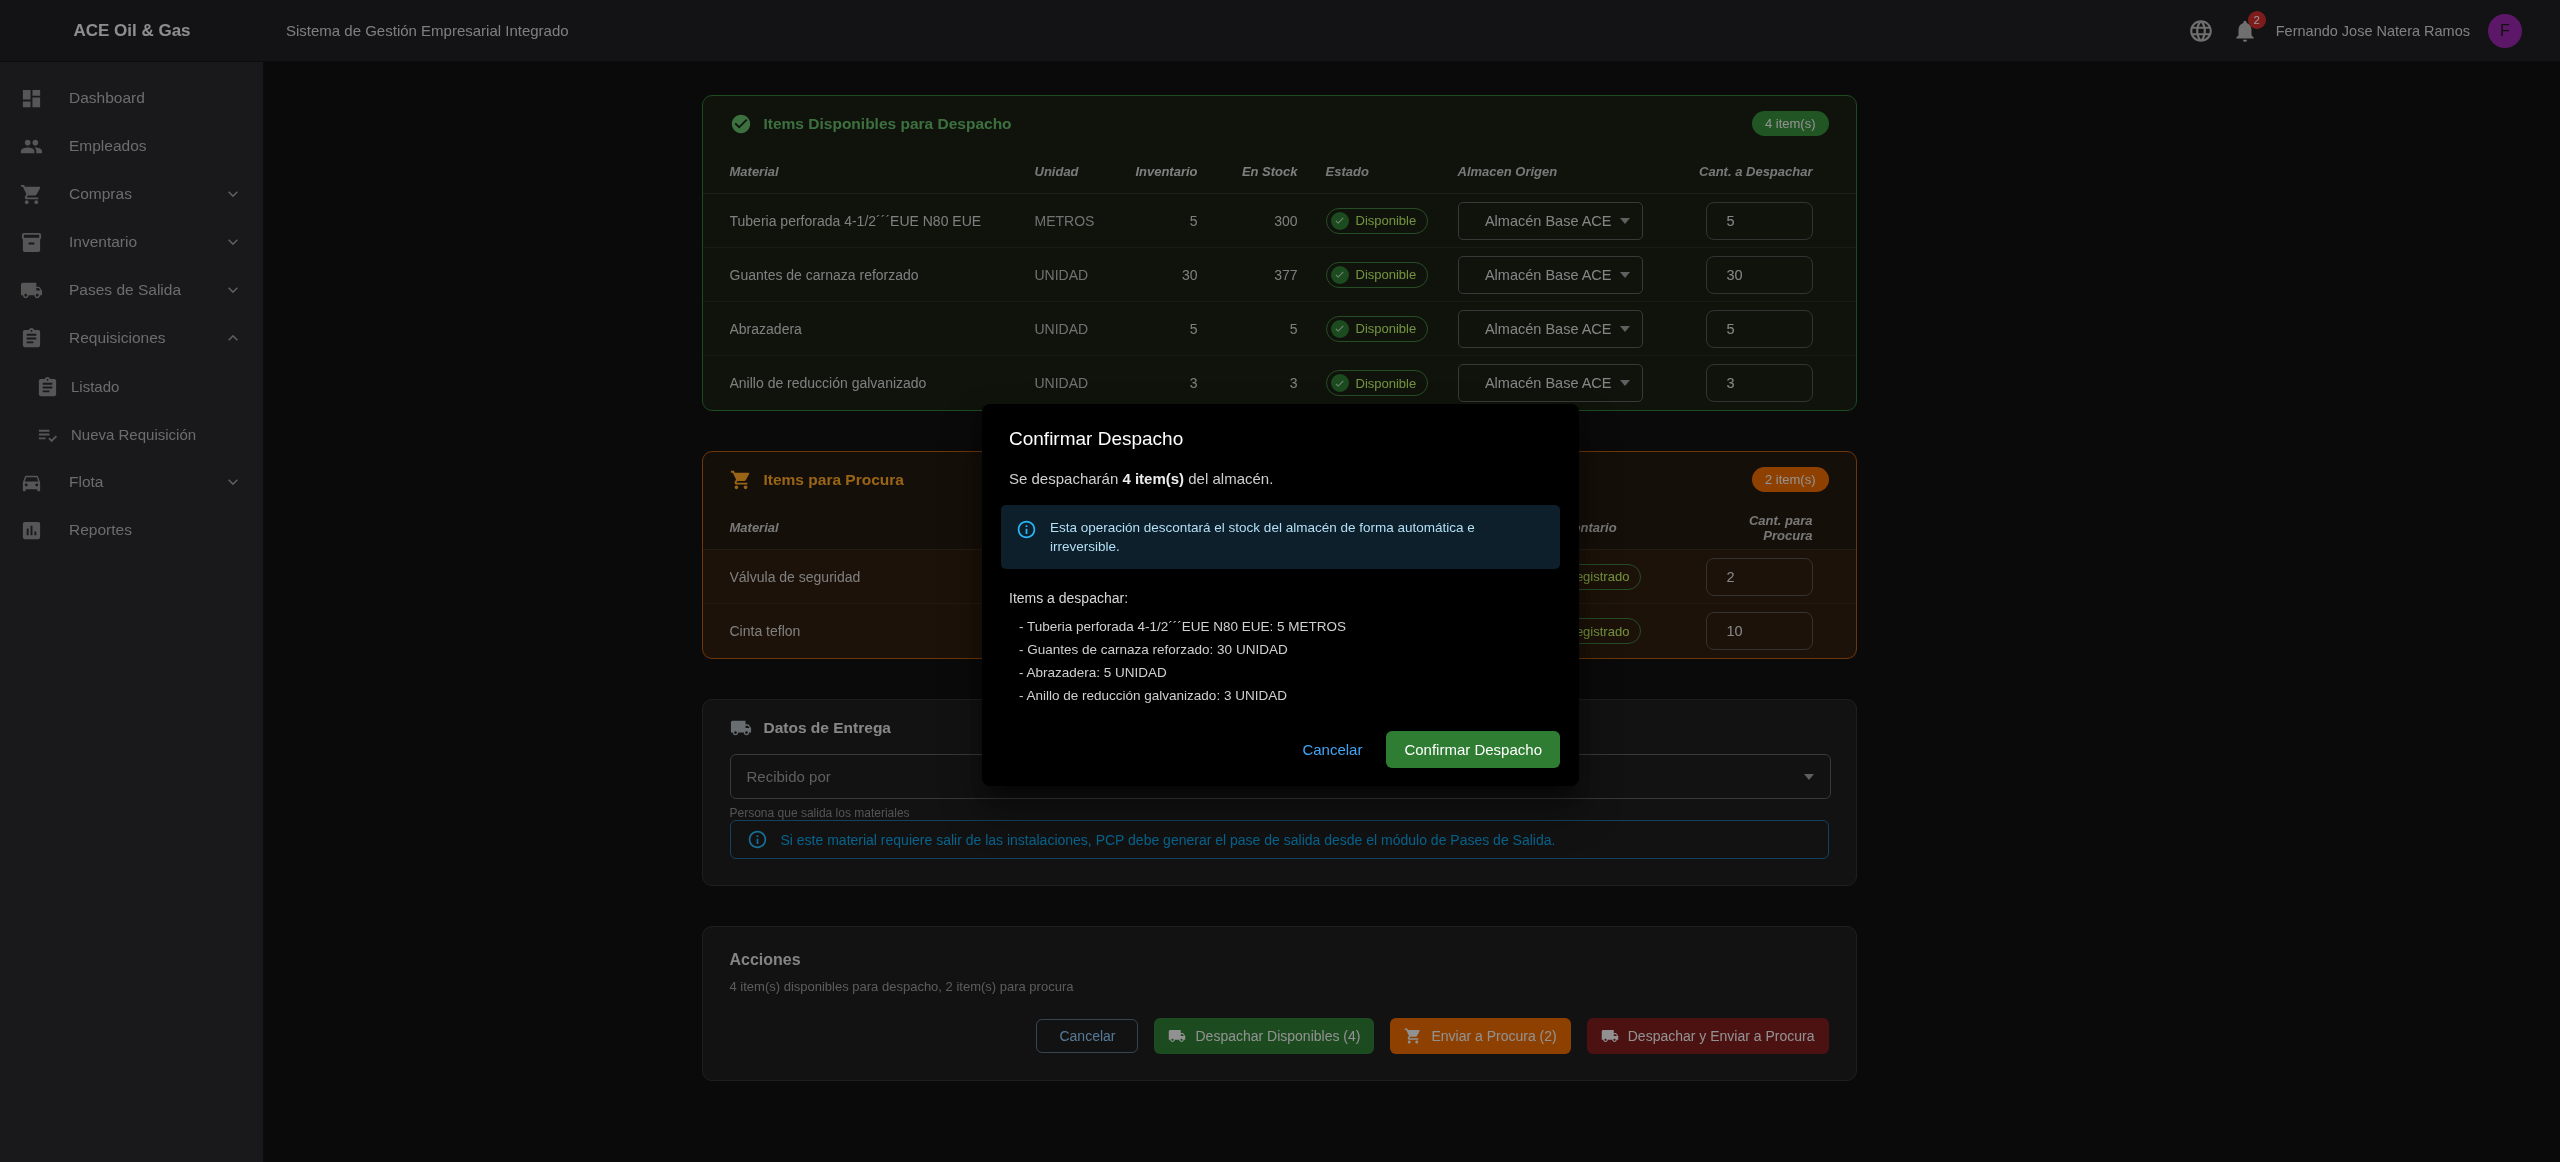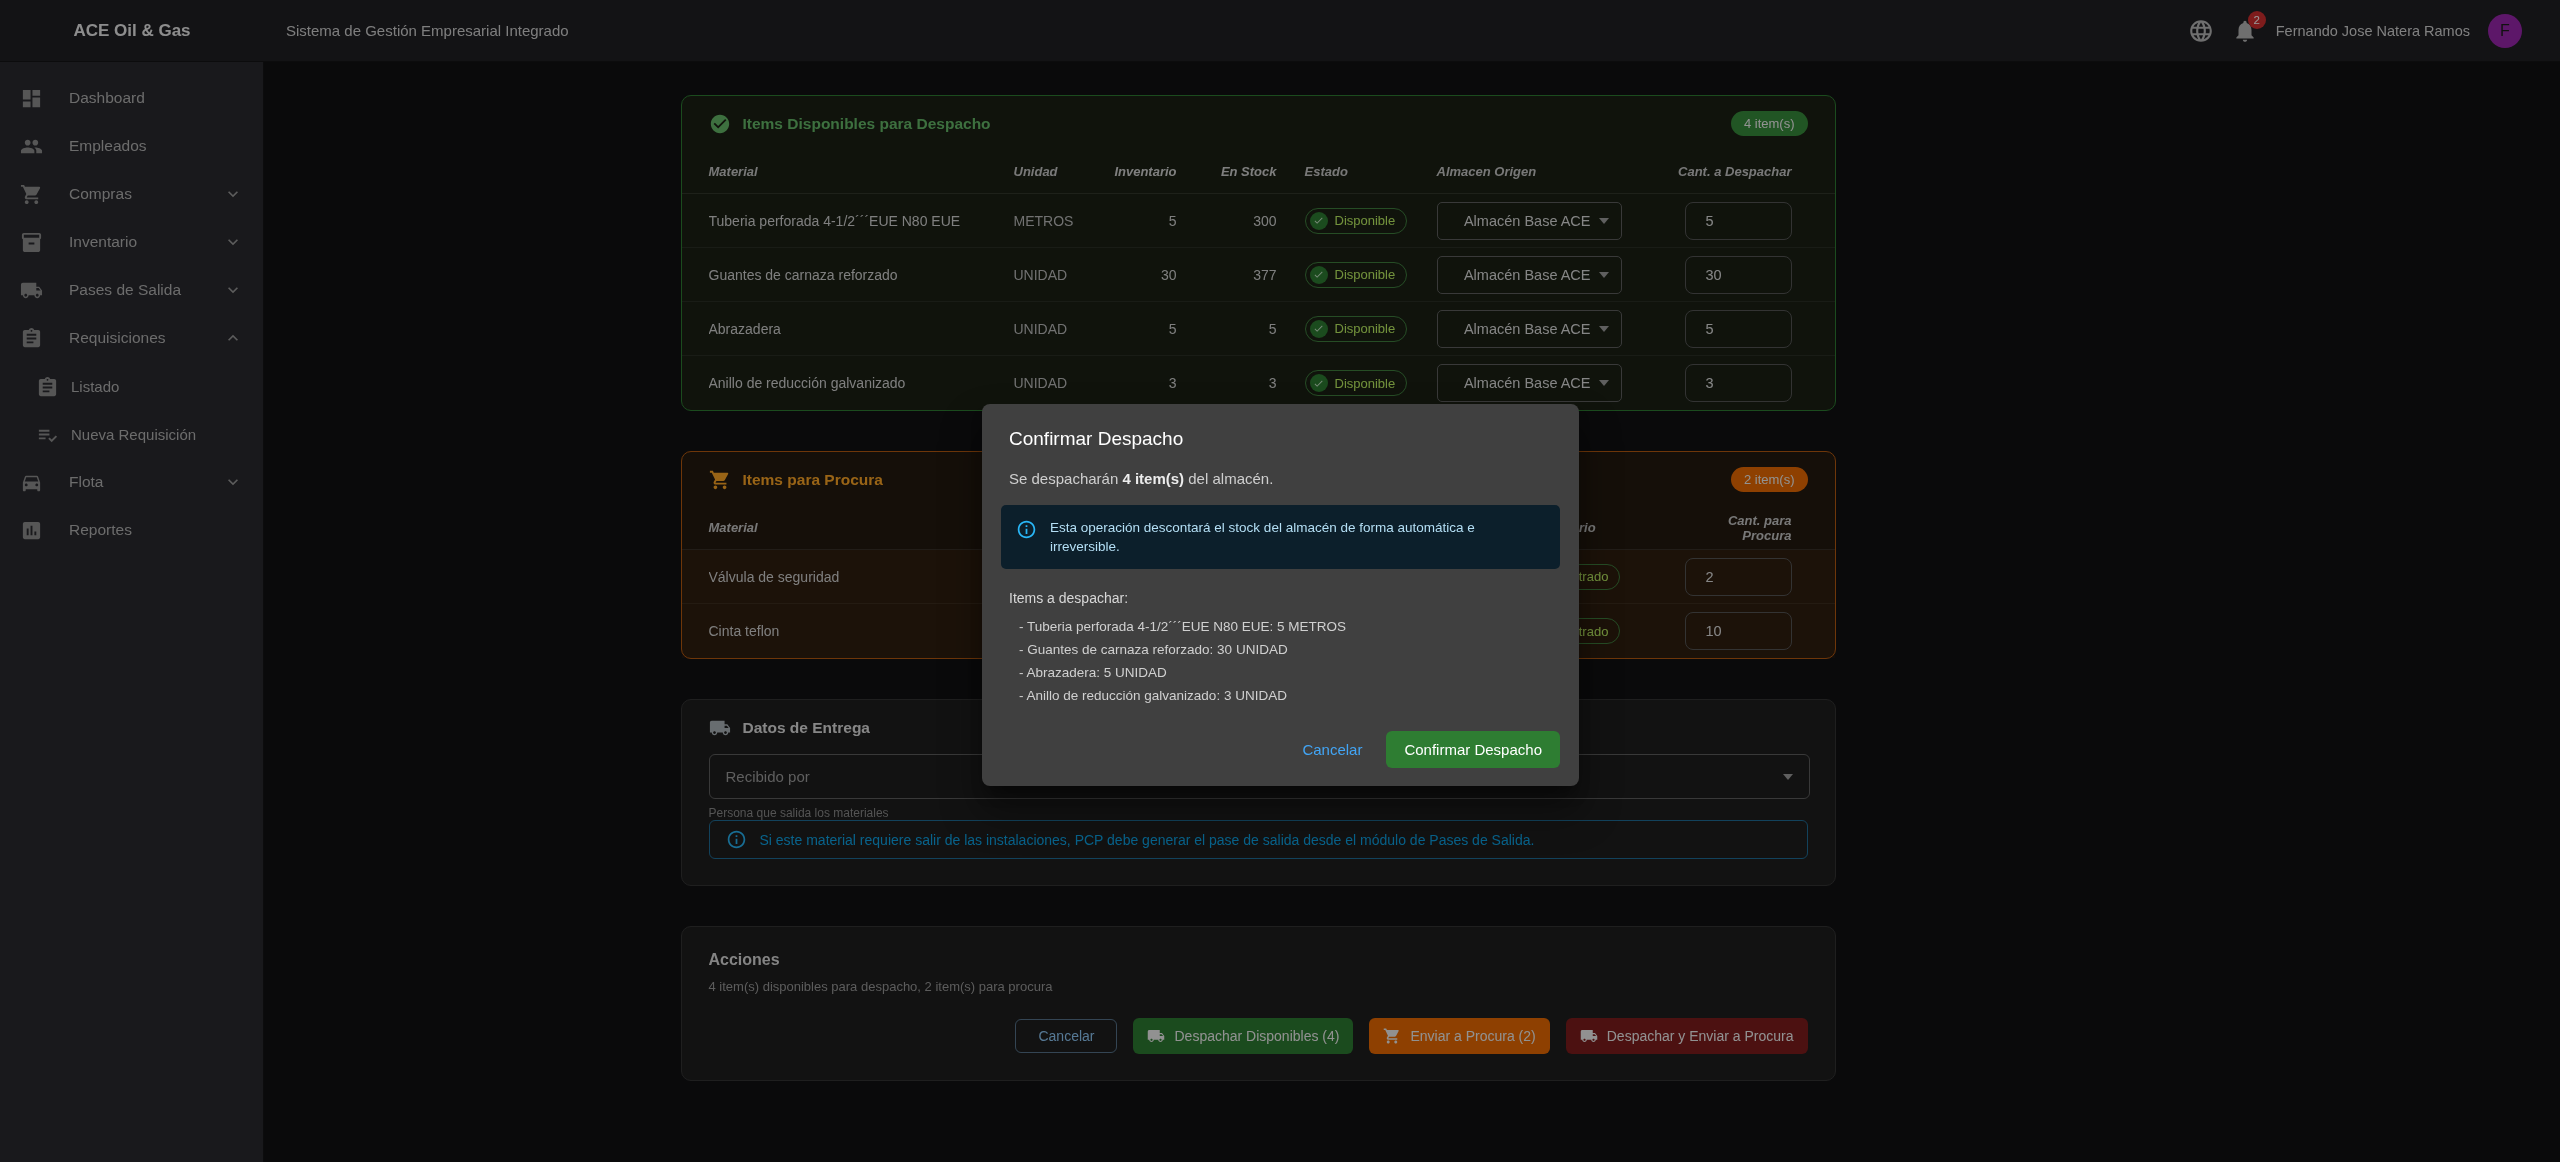--- a/index.html
+++ b/index.html
@@ -28,21 +28,21 @@
   .side-item .s-icon { width:23px; height:23px; color:#909090; margin-right:26px; flex:0 0 auto; }
   .side-item .s-icon svg { width:23px; height:23px; fill:currentColor; }
   .side-item .s-label { font-size:15.5px; }
   .side-item .s-chevron { margin-left:auto; width:20px; height:20px; color:#9a9a9a; }
   .side-item .s-chevron svg { width:20px; height:20px; fill:currentColor; }
   .side-item.sub { padding-left:36px; }
   .side-item.sub .s-icon { width:21px; height:21px; margin-right:14px; }
   .side-item.sub .s-label { font-size:15px; }
 
   
-  .main { position:absolute; top:62px; left:260px; width:1996px; height:1100px; overflow:hidden; }
+  .main { position:absolute; top:62px; left:281px; width:1996px; height:1100px; overflow:hidden; }
   .content { width:1155px; margin:0 auto; padding-top:33px; }
   .card { position:relative; border-radius:10px; margin-bottom:40px; }
   .card-head { display:flex; align-items:center; padding:17px 27px 15px 27px; }
   .card-head .h-icon { width:22px; height:22px; margin-right:12px; }
   .card-head .h-icon svg { width:22px; height:22px; }
   .card-title { font-size:15.5px; font-weight:600; }
   .count-chip { position:absolute; top:15px; right:27px; border-radius:14px; padding:5px 13px;
     font-size:13px; color:#f3f3f3; }
   .chip-green { background:#388e3c; }
   .chip-orange { background:#ed6c02; }
@@ -106,21 +106,21 @@
     font-size:14px; font-weight:500; font-family:inherit; padding:9px 14px; color:#f2f2f2; }
   .btn svg { width:18px; height:18px; fill:currentColor; }
   .btn-outline { background:transparent; border:1px solid rgba(144,202,249,0.5); color:#90caf9; padding:8px 22px; }
   .btn-green { background:#2e7d32; }
   .btn-orange { background:#ed6c02; }
   .btn-blue { background:#7f1d1d; }
 
   
   .backdrop { position:absolute; inset:0; background:rgba(0,0,0,0.40); z-index:50; }
   .modal { position:absolute; z-index:60; left:50%; margin-left:-298px; top:404px; width:597px;
-    background:#404040; border-radius:8px; box-shadow:0 11px 15px -7px rgba(0,0,0,.5), 0 24px 38px 3px rgba(0,0,0,.35);
+    background:#000000; border-radius:8px; box-shadow:0 11px 15px -7px rgba(0,0,0,.5), 0 24px 38px 3px rgba(0,0,0,.35);
     padding:20px 19px 18px 19px; }
   .modal-title { font-size:19px; font-weight:500; color:#fff; padding:4px 8px 0 8px; }
   .modal-msg { margin-top:20px; font-size:15px; color:#cfcfcf; padding:0 8px; }
   .modal-msg b { color:#ececec; }
   .modal-alert { margin-top:18px; background:#0c1f2b; border-radius:5px; padding:13px 15px;
     display:flex; align-items:flex-start; color:#b4dff5; font-size:13.5px; line-height:19px; }
   .modal-alert .i-icon { margin-top:1px; }
   .modal-items-label { margin-top:21px; font-size:14px; color:#d8d8d8; padding:0 8px; }
   .modal-items { margin-top:9px; padding:0 8px 0 18px; }
   .modal-items div { font-size:13.5px; color:#d0d0d0; line-height:23px; }

